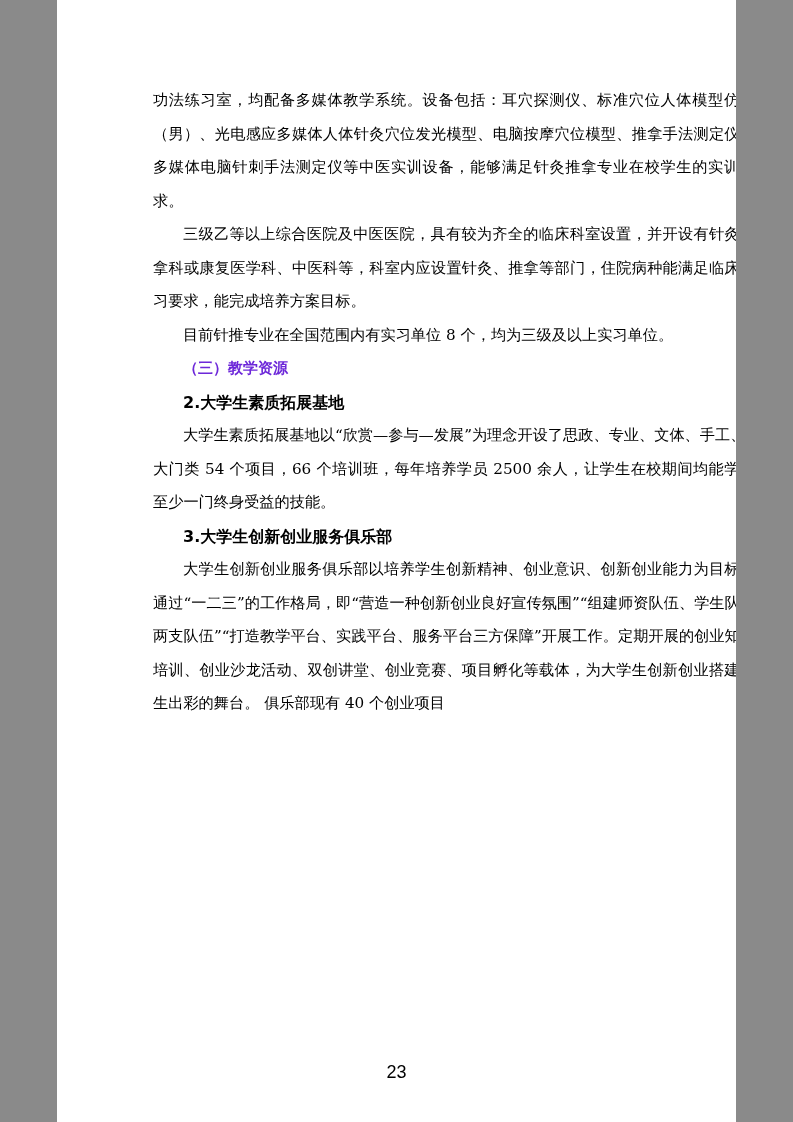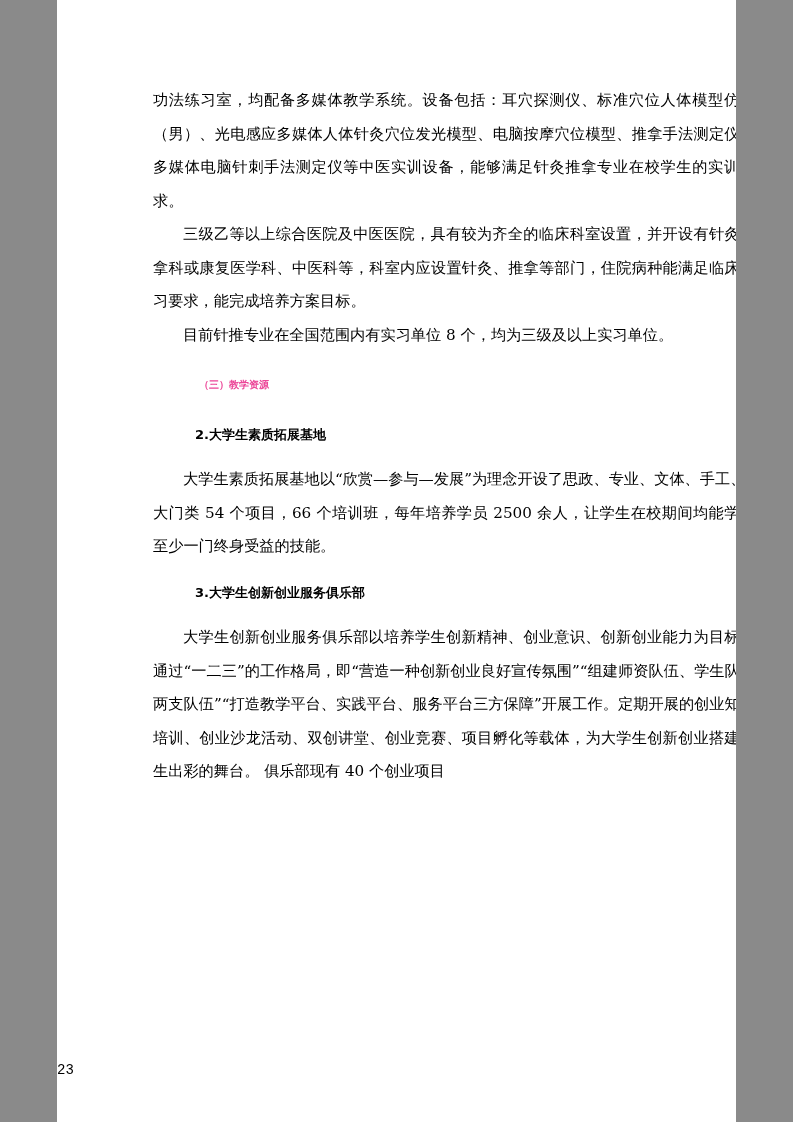--- a/index.html
+++ b/index.html
@@ -28,44 +28,45 @@
     font-size: 15.2px;
     line-height: 33.5px;
     color: #000000;
     text-align: justify;
     text-justify: inter-ideograph;
   }
   p.indent {
     text-indent: 30px;
   }
   p.heading {
-    margin: 16px;
+    margin: 0;
     font-family: "DejaVu Sans", "Liberation Sans", sans-serif;
     font-weight: bold;
-    font-size: 10px;
+    font-size: 15px;
     line-height: 33.5px;
-    color: #ec4899;
+    color: #6d28d9;
     text-indent: 30px;
   }
   p.subheading {
-    margin: 12px;
+    margin: 0;
     font-family: "DejaVu Sans", "Liberation Sans", sans-serif;
     font-weight: bold;
-    font-size: 13px;
+    font-size: 16px;
     line-height: 33.5px;
     color: #000000;
     text-indent: 30px;
   }
   .page-number {
     position: absolute;
     left: 0;
     right: 0;
     top: 1062px;
-    font-family: Liberation Mono, monospace;
-    font-size: 14px;
+    text-align: center;
+    font-family: Liberation Sans, sans-serif;
+    font-size: 18px;
     color: #000000;
   }
 </style>
 </head>
 <body>
 
 <div class="page">
   <div class="content">
     <p class="para">功法练习室，均配备多媒体教学系统。设备包括：耳穴探测仪、标准穴位人体模型仿铜（男）、光电感应多媒体人体针灸穴位发光模型、电脑按摩穴位模型、推拿手法测定仪、多媒体电脑针刺手法测定仪等中医实训设备，能够满足针灸推拿专业在校学生的实训要求。</p>
     <p class="para indent">三级乙等以上综合医院及中医医院，具有较为齐全的临床科室设置，并开设有针灸推拿科或康复医学科、中医科等，科室内应设置针灸、推拿等部门，住院病种能满足临床实习要求，能完成培养方案目标。</p>

